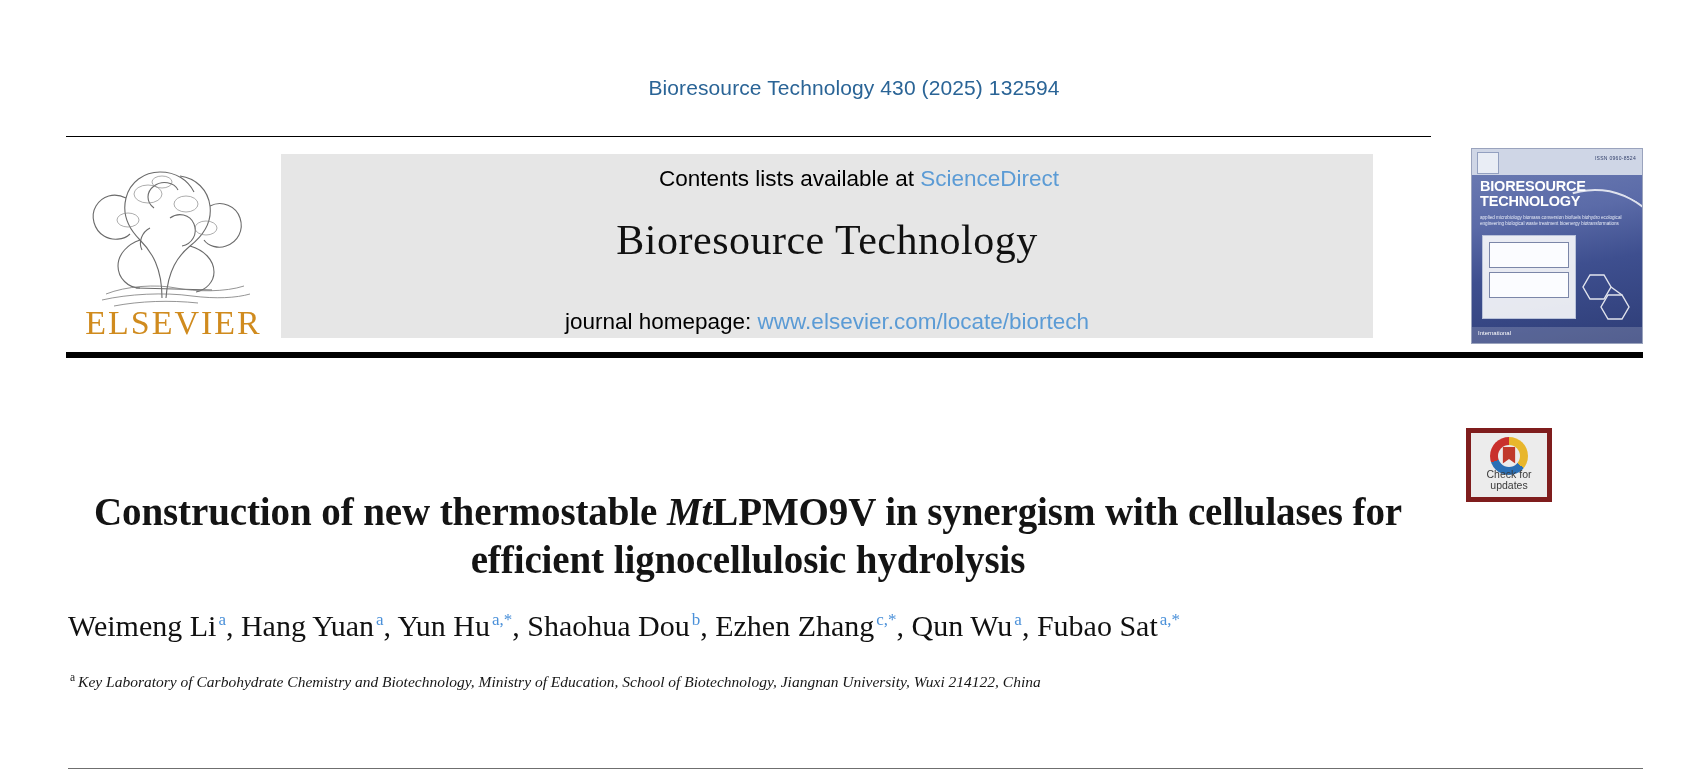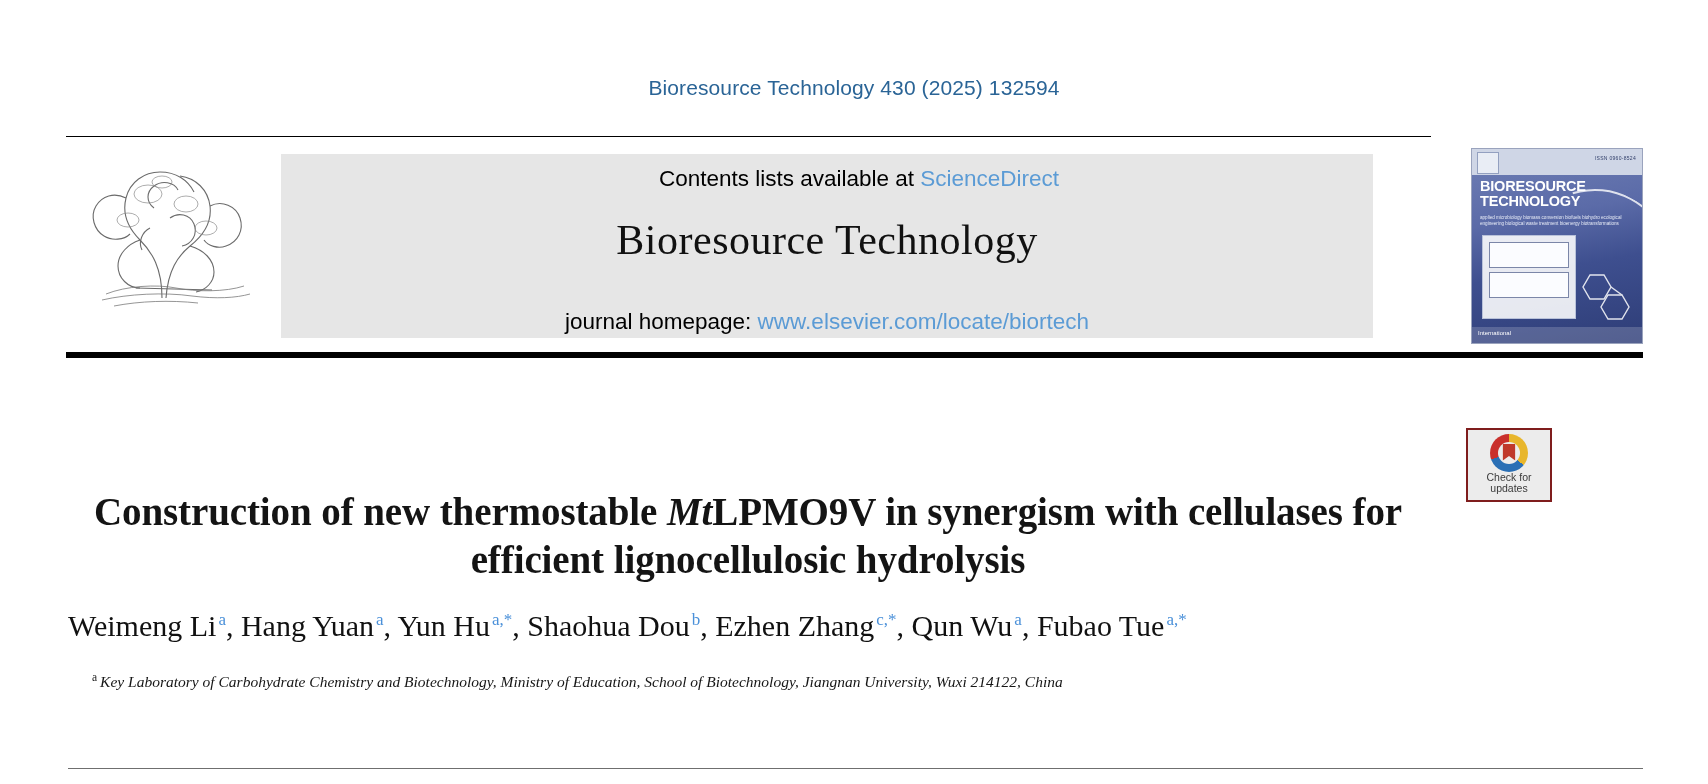--- a/index.html
+++ b/index.html
@@ -231,21 +231,21 @@
   }
 
   
   .crossmark {
     position: absolute;
     top: 428px;
     left: 1466px;
     width: 86px;
     height: 74px;
     background: #ececec;
-    border: 2px solid #7f1d1d;
+    border: 5px solid #7f1d1d;
     box-sizing: border-box;
   }
   .crossmark-circle {
     position: absolute;
     top: 4px;
     left: 50%;
     transform: translateX(-50%);
     width: 38px;
     height: 38px;
     border-radius: 50%;
@@ -314,21 +314,20 @@
   .affiliations {
     position: absolute;
     top: 668px;
     left: 70px;
     width: 1400px;
     font-family: "Liberation Serif", serif;
     font-size: 15.5px;
     font-style: italic;
     line-height: 1.58;
     color: #161616;
-    margin-left: 22px;
   }
   .affiliations .marker {
     font-style: normal;
     font-size: 11.5px;
     vertical-align: super;
     padding-right: 3px;
   }
 
   .bottom-rule {
     position: absolute;
@@ -369,20 +368,21 @@
           <path d="M48 158 C74 153, 104 152, 132 155"></path>
         </g>
         <g stroke="#8a8a8a" stroke-width="0.7" fill="none">
           <ellipse cx="82" cy="46" rx="14" ry="9"></ellipse>
           <ellipse cx="120" cy="56" rx="12" ry="8"></ellipse>
           <ellipse cx="62" cy="72" rx="11" ry="7"></ellipse>
           <ellipse cx="140" cy="80" rx="11" ry="7"></ellipse>
           <ellipse cx="96" cy="34" rx="10" ry="6"></ellipse>
         </g>
       </svg>
+      <div class="elsevier-wordmark">ELSEVIER</div>
     </div>
 
     <div class="journal-band">
       <div class="contents-line">
         <span>Contents lists available at </span><a href="#">ScienceDirect</a>
       </div>
       <div class="journal-band-title journal-title">Bioresource Technology</div>
       <div class="homepage-line">
         <span>journal homepage: </span><a href="#">www.elsevier.com/locate/biortech</a>
       </div>
@@ -424,21 +424,21 @@
       <span>Check for</span><br>
       <span>updates</span>
     </div>
   </div>
 
   <h1 class="article-title">
     <span>Construction of new thermostable </span><i>Mt</i><span>LPMO9V in synergism with cellulases for efficient lignocellulosic hydrolysis</span>
   </h1>
 
   <div class="authors">
-    <span><span>Weimeng Li</span><sup>a</sup></span>, <span><span>Hang Yuan</span><sup>a</sup></span>, <span><span>Yun Hu</span><sup>a,*</sup></span>, <span><span>Shaohua Dou</span><sup>b</sup></span>, <span><span>Ezhen Zhang</span><sup>c,*</sup></span>, <span><span>Qun Wu</span><sup>a</sup></span>, <span><span>Fubao Tue</span><sup>a,*</sup></span>
+    <span><span>Weimeng Li</span><sup>a</sup></span>, <span><span>Hang Yuan</span><sup>a</sup></span>, <span><span>Yun Hu</span><sup>a,*</sup></span>, <span><span>Shaohua Dou</span><sup>b</sup></span>, <span><span>Ezhen Zhang</span><sup>c,*</sup></span>, <span><span>Qun Wu</span><sup>a</sup></span>, <span><span>Fubao Sat</span><sup>a,*</sup></span>
   </div>
 
   <div class="affiliations">
     <div><span class="marker">a</span><span>Key Laboratory of Carbohydrate Chemistry and Biotechnology, Ministry of Education, School of Biotechnology, Jiangnan University, Wuxi 214122, China</span></div>
   </div>
 
   <div class="bottom-rule"></div>
 
 </div>
 

